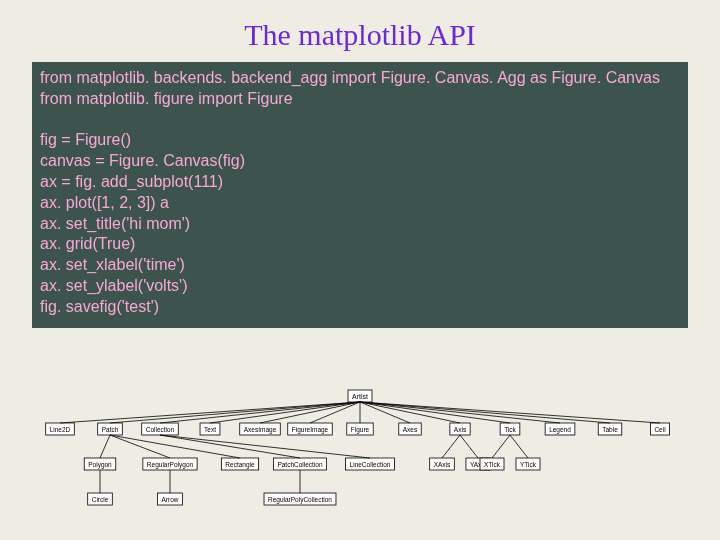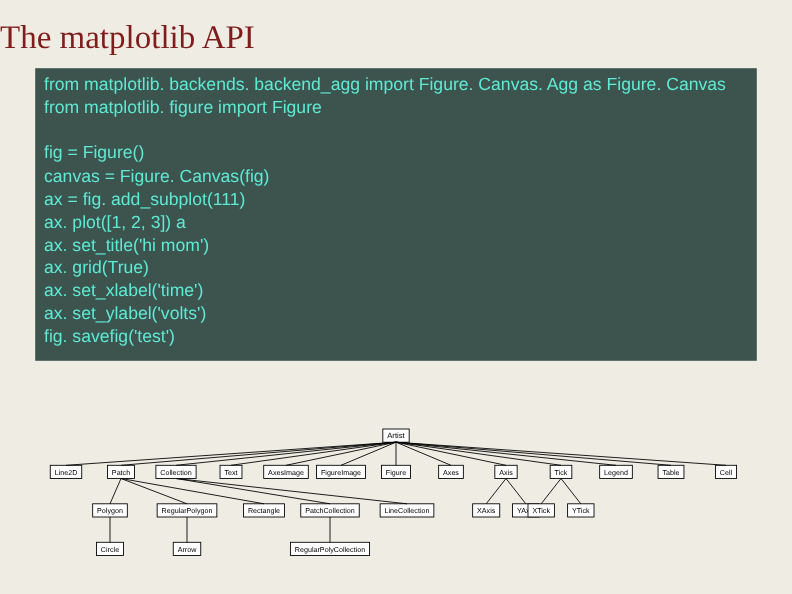--- a/index.html
+++ b/index.html
@@ -13,29 +13,29 @@
   }
   .slide {
     width: 720px;
     height: 540px;
     position: relative;
     box-sizing: border-box;
   }
   .title {
     font-family: "Times New Roman", serif;
     font-size: 30px;
-    text-align: left;
+    text-align: center;
     padding-top: 18px;
     padding-bottom: 10px;
-    color: #7f1d1d;
+    color: #6d28d9;
   }
   .code-block {
     margin: 0 32px;
     background: #3d544e;
-    color: #5eead4;
+    color: #f9a8d4;
     font-family: Arial, sans-serif;
     font-size: 16px;
     line-height: 1.3;
     padding: 6px 8px 10px 8px;
     box-sizing: border-box;
     white-space: pre-wrap;
   }
   .diagram {
     position: absolute;
     left: 0;

